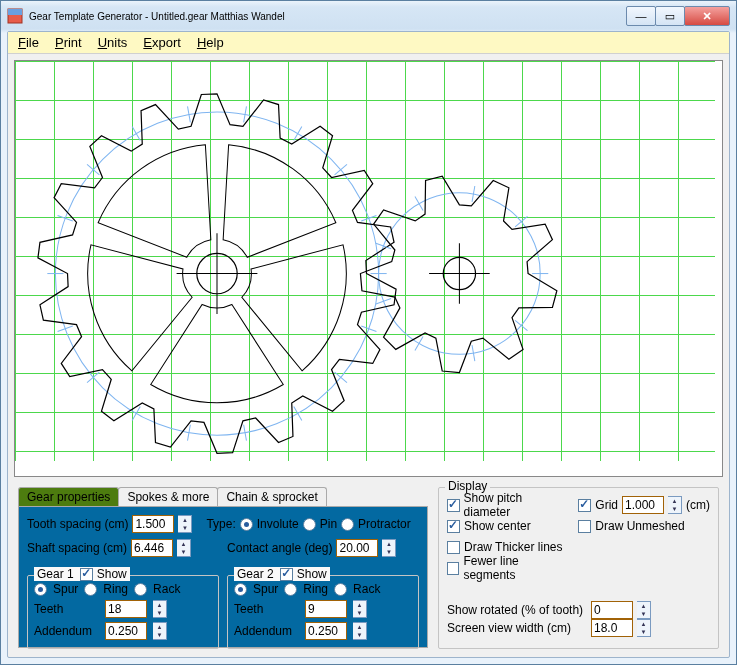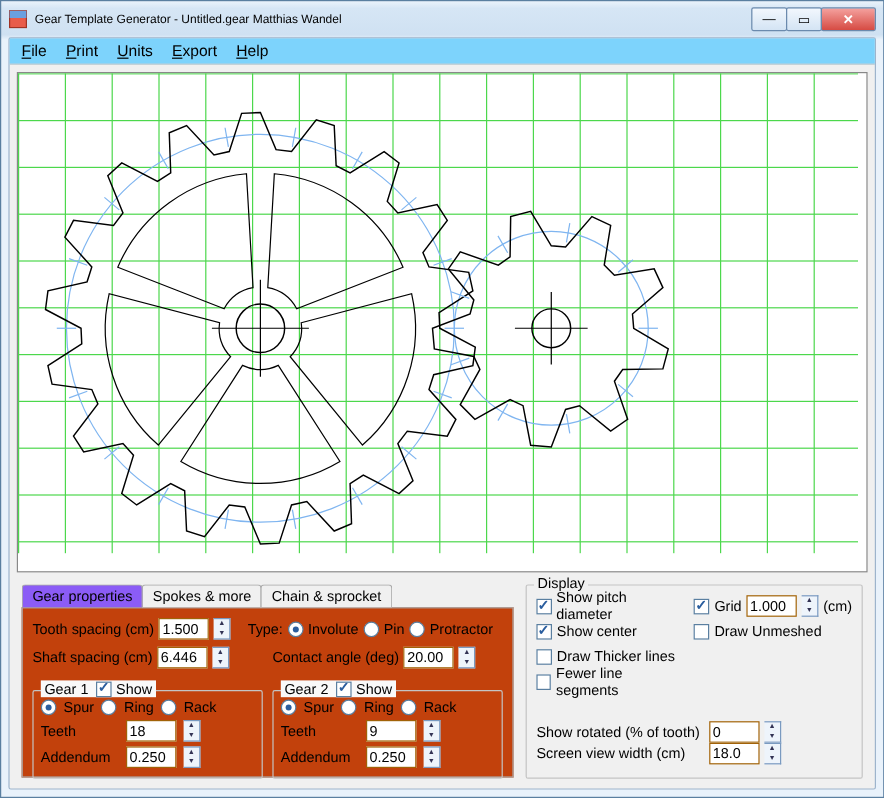--- a/index.html
+++ b/index.html
@@ -49,21 +49,21 @@
     margin: 0 6px 6px 6px;
     flex:1;
     background:#f0f0f0;
     border:1px solid #9db4cc;
     border-radius:2px;
     display:flex;
     flex-direction:column;
   }
   .menubar {
     height: 22px;
-    background:#7dd3fc;
+    background:#fef9c3;
     border-bottom:1px solid #d0d0d0;
     padding-left:10px;
     display:flex;
     align-items:center;
     gap:16px;
     font-size:13px;
   }
   .menuitem { cursor:default; }
   .menuitem u { text-decoration: underline; }
   .canvas-wrap {
@@ -88,24 +88,24 @@
   .tab {
     background:#f0f0f0;
     border:1px solid #aaa;
     border-bottom:none;
     border-radius:3px 3px 0 0;
     padding:2px 8px;
     font-size:12px;
     margin-right:-1px;
     position:relative;
   }
-  .tab.active { background:#8b5cf6; z-index:2; }
+  .tab.active { background:#4d7c0f; z-index:2; }
   .tab-body {
     border:1px solid #aaa;
-    background:#c2410c;
+    background:#0369a1;
     padding:6px 8px 8px 8px;
     height: 142px;
   }
   .row { display:flex; align-items:center; height:22px; gap:4px; margin-bottom:2px;}
   label.field { white-space:nowrap; }
   input.num {
     width:42px; height:18px;
     border:1px solid #a16207;
     font-size:12px;
     padding:0 2px;

